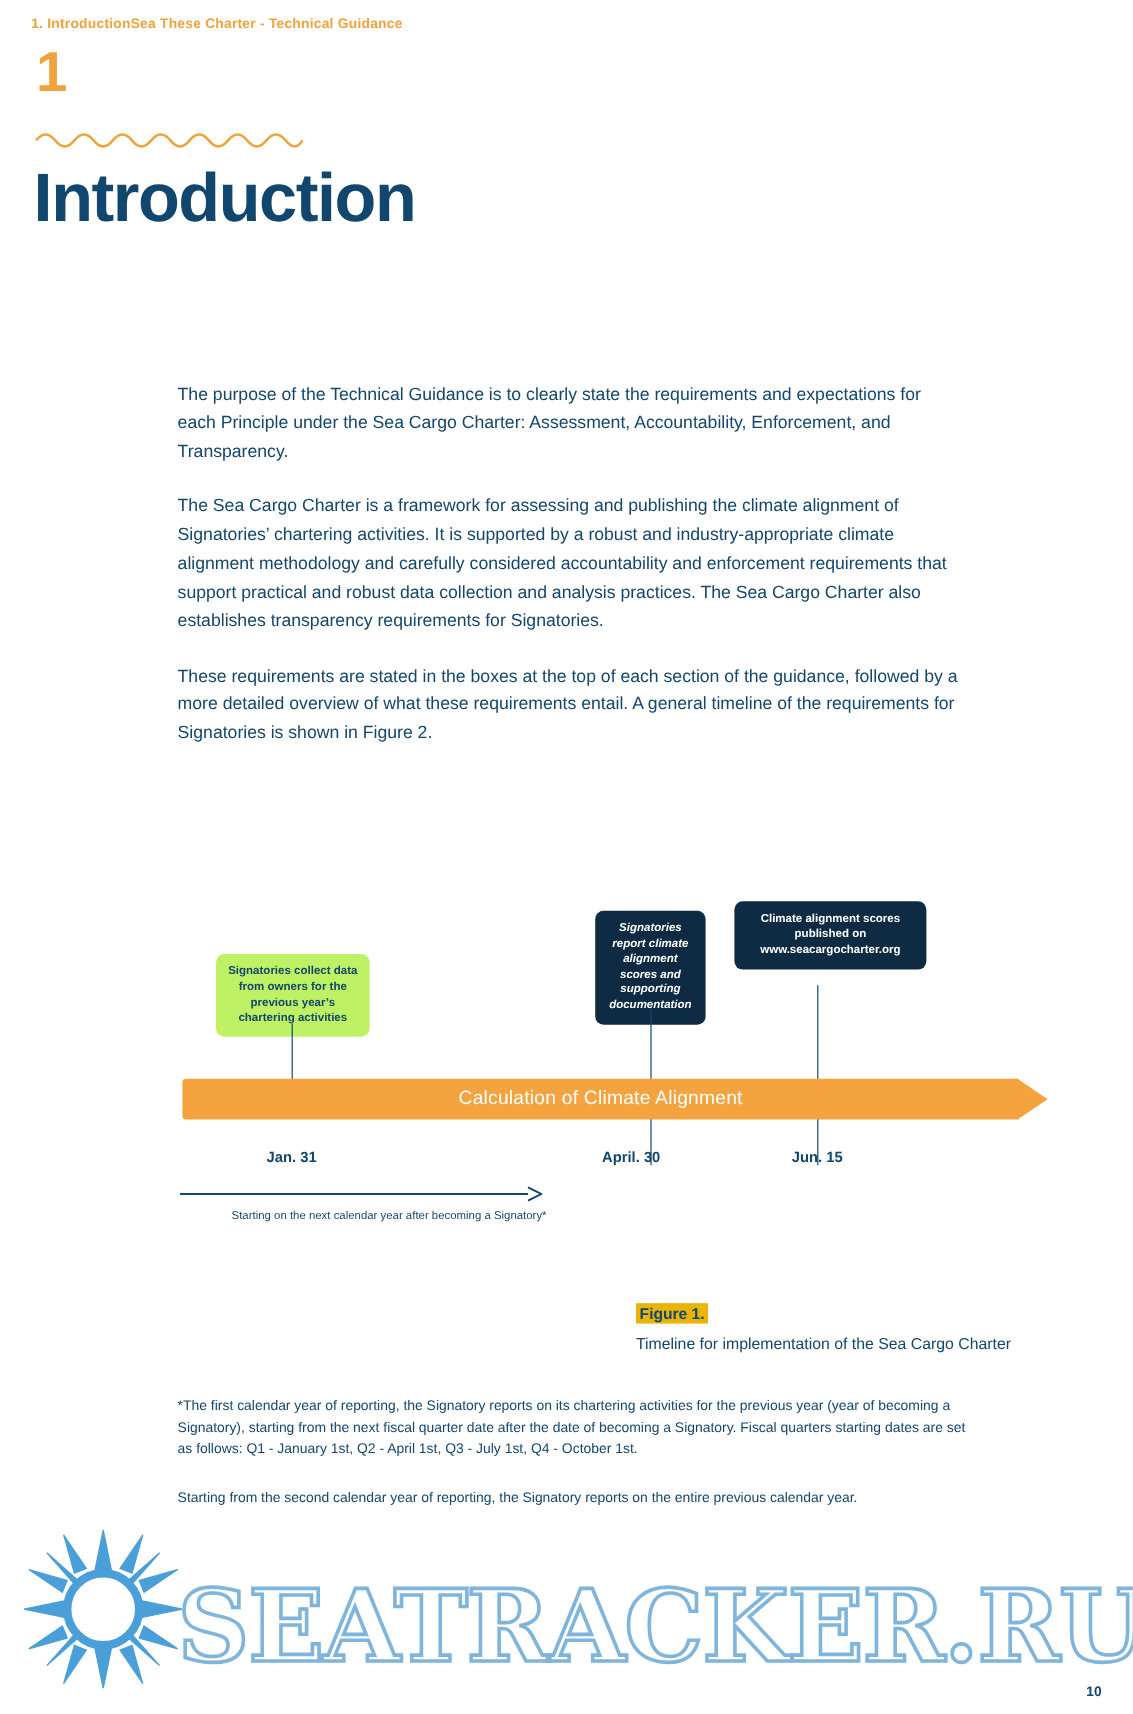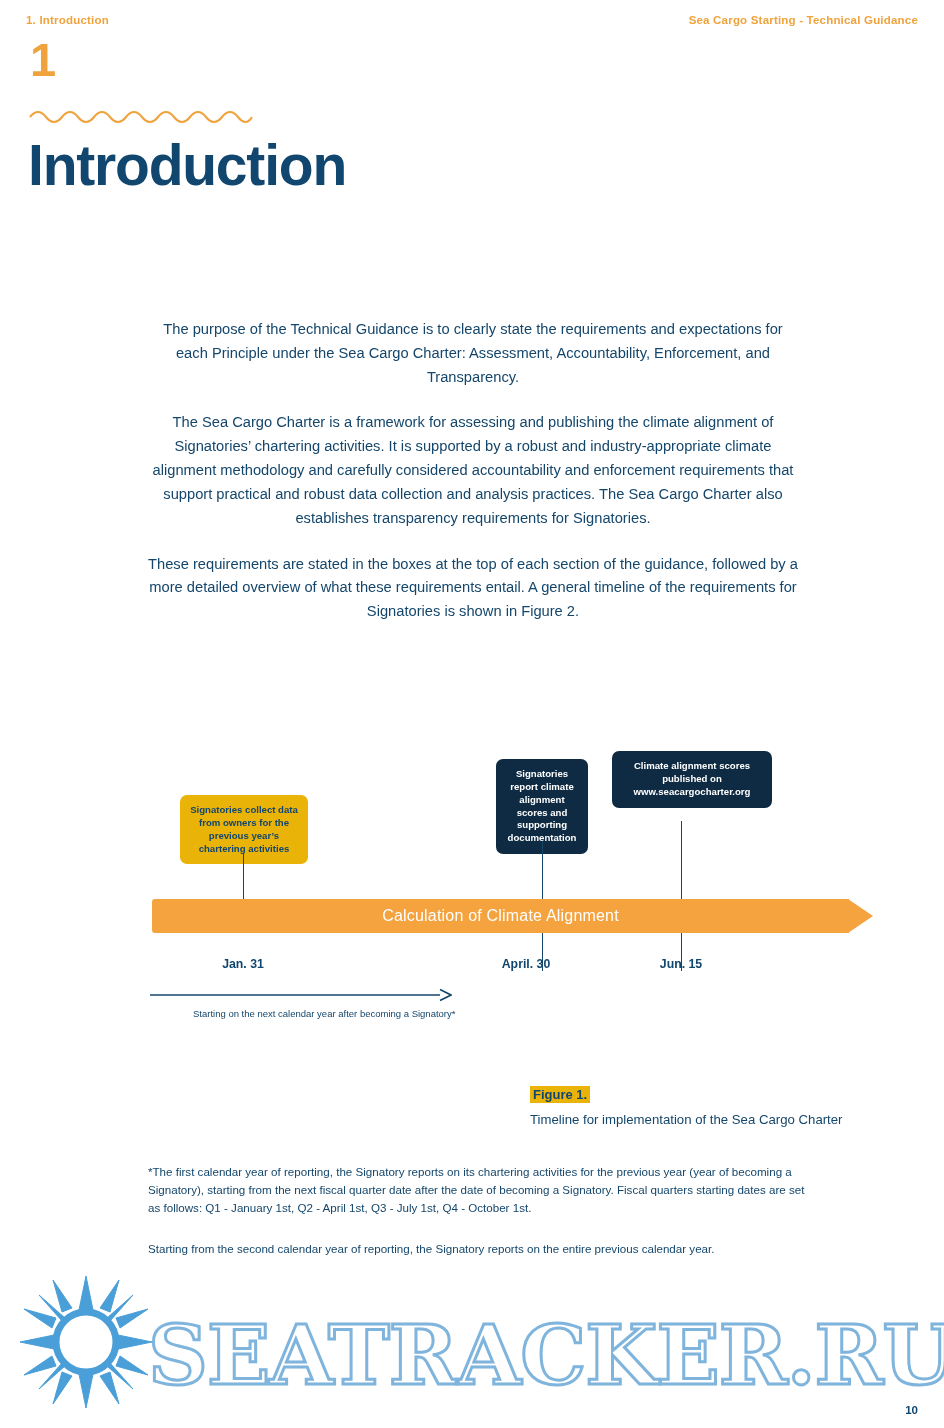--- a/index.html
+++ b/index.html
@@ -12,23 +12,22 @@
     position: relative;
     overflow: hidden;
     color: #14304a;
   }
 
   
   .page-header {
     position: absolute;
     top: 14px;
     left: 26px;
-    right: 26px;
+    right: 42px;
     display: flex;
-    justify-content: space-between;
     align-items: baseline;
     font-size: 11.5px;
     font-weight: bold;
     letter-spacing: 0.2px;
   }
   .header-left { color: #f0a33c; }
   .header-right { color: #f0a33c; }
 
   
   .chapter-number {
@@ -61,21 +60,20 @@
 
   
   .body-copy {
     position: absolute;
     top: 318px;
     left: 148px;
     width: 650px;
     font-size: 14.7px;
     line-height: 1.62;
     color: #14466b;
-    text-align: center;
   }
   .body-copy p { margin: 0 0 22px 0; }
   .body-copy p:last-child { margin-bottom: 0; }
 
   
   .figure {
     position: absolute;
     top: 745px;
     left: 0;
     width: 944px;
@@ -84,29 +82,29 @@
   .callout {
     position: absolute;
     border-radius: 7px;
     font-size: 9.6px;
     line-height: 1.34;
     text-align: center;
     padding: 9px 8px;
     font-weight: 600;
   }
   .callout.light {
-    background: #eab308;
+    background: #bef264;
     color: #11466e;
   }
   .callout.dark {
     background: #0f2b43;
     color: #ffffff;
   }
   .callout-1 { left: 180px; top: 50px; width: 128px; }
-  .callout-2 { left: 496px; top: 14px; width: 92px; }
+  .callout-2 { left: 496px; top: 14px; width: 92px; font-style: italic; }
   .callout-3 { left: 612px; top: 6px; width: 160px; }
   .callout-4 { left: 712px; top: 66px; width: 144px; }
 
   .connector {
     position: absolute;
     width: 1.4px;
     background: #14466b;
   }
   .conn-1 { left: 243px; top: 108px; height: 56px; }
   .conn-2 { left: 542px; top: 96px; height: 130px; }
@@ -230,21 +228,21 @@
     font-size: 11.5px;
     font-weight: bold;
     color: #11466e;
   }
 </style>
 </head>
 <body>
 
 <div class="page-header">
   <div class="header-left">1. Introduction</div>
-  <div class="header-right">Sea Cargo Starting - Technical Guidance</div>
+  <div class="header-right">Sea These Charter - Technical Guidance</div>
 </div>
 
 <div class="chapter-number">1</div>
 
 <div class="squiggle">
   <svg width="226" height="20" viewBox="0 0 226 20">
     <path d="M2,12 Q10,2 18,12 T34,12 T50,12 T66,12 T82,12 T98,12 T114,12 T130,12 T146,12 T162,12 T178,12 T194,12 T210,12 T224,12" fill="none" stroke="#f0a33c" stroke-width="2.1"></path>
   </svg>
 </div>
 

